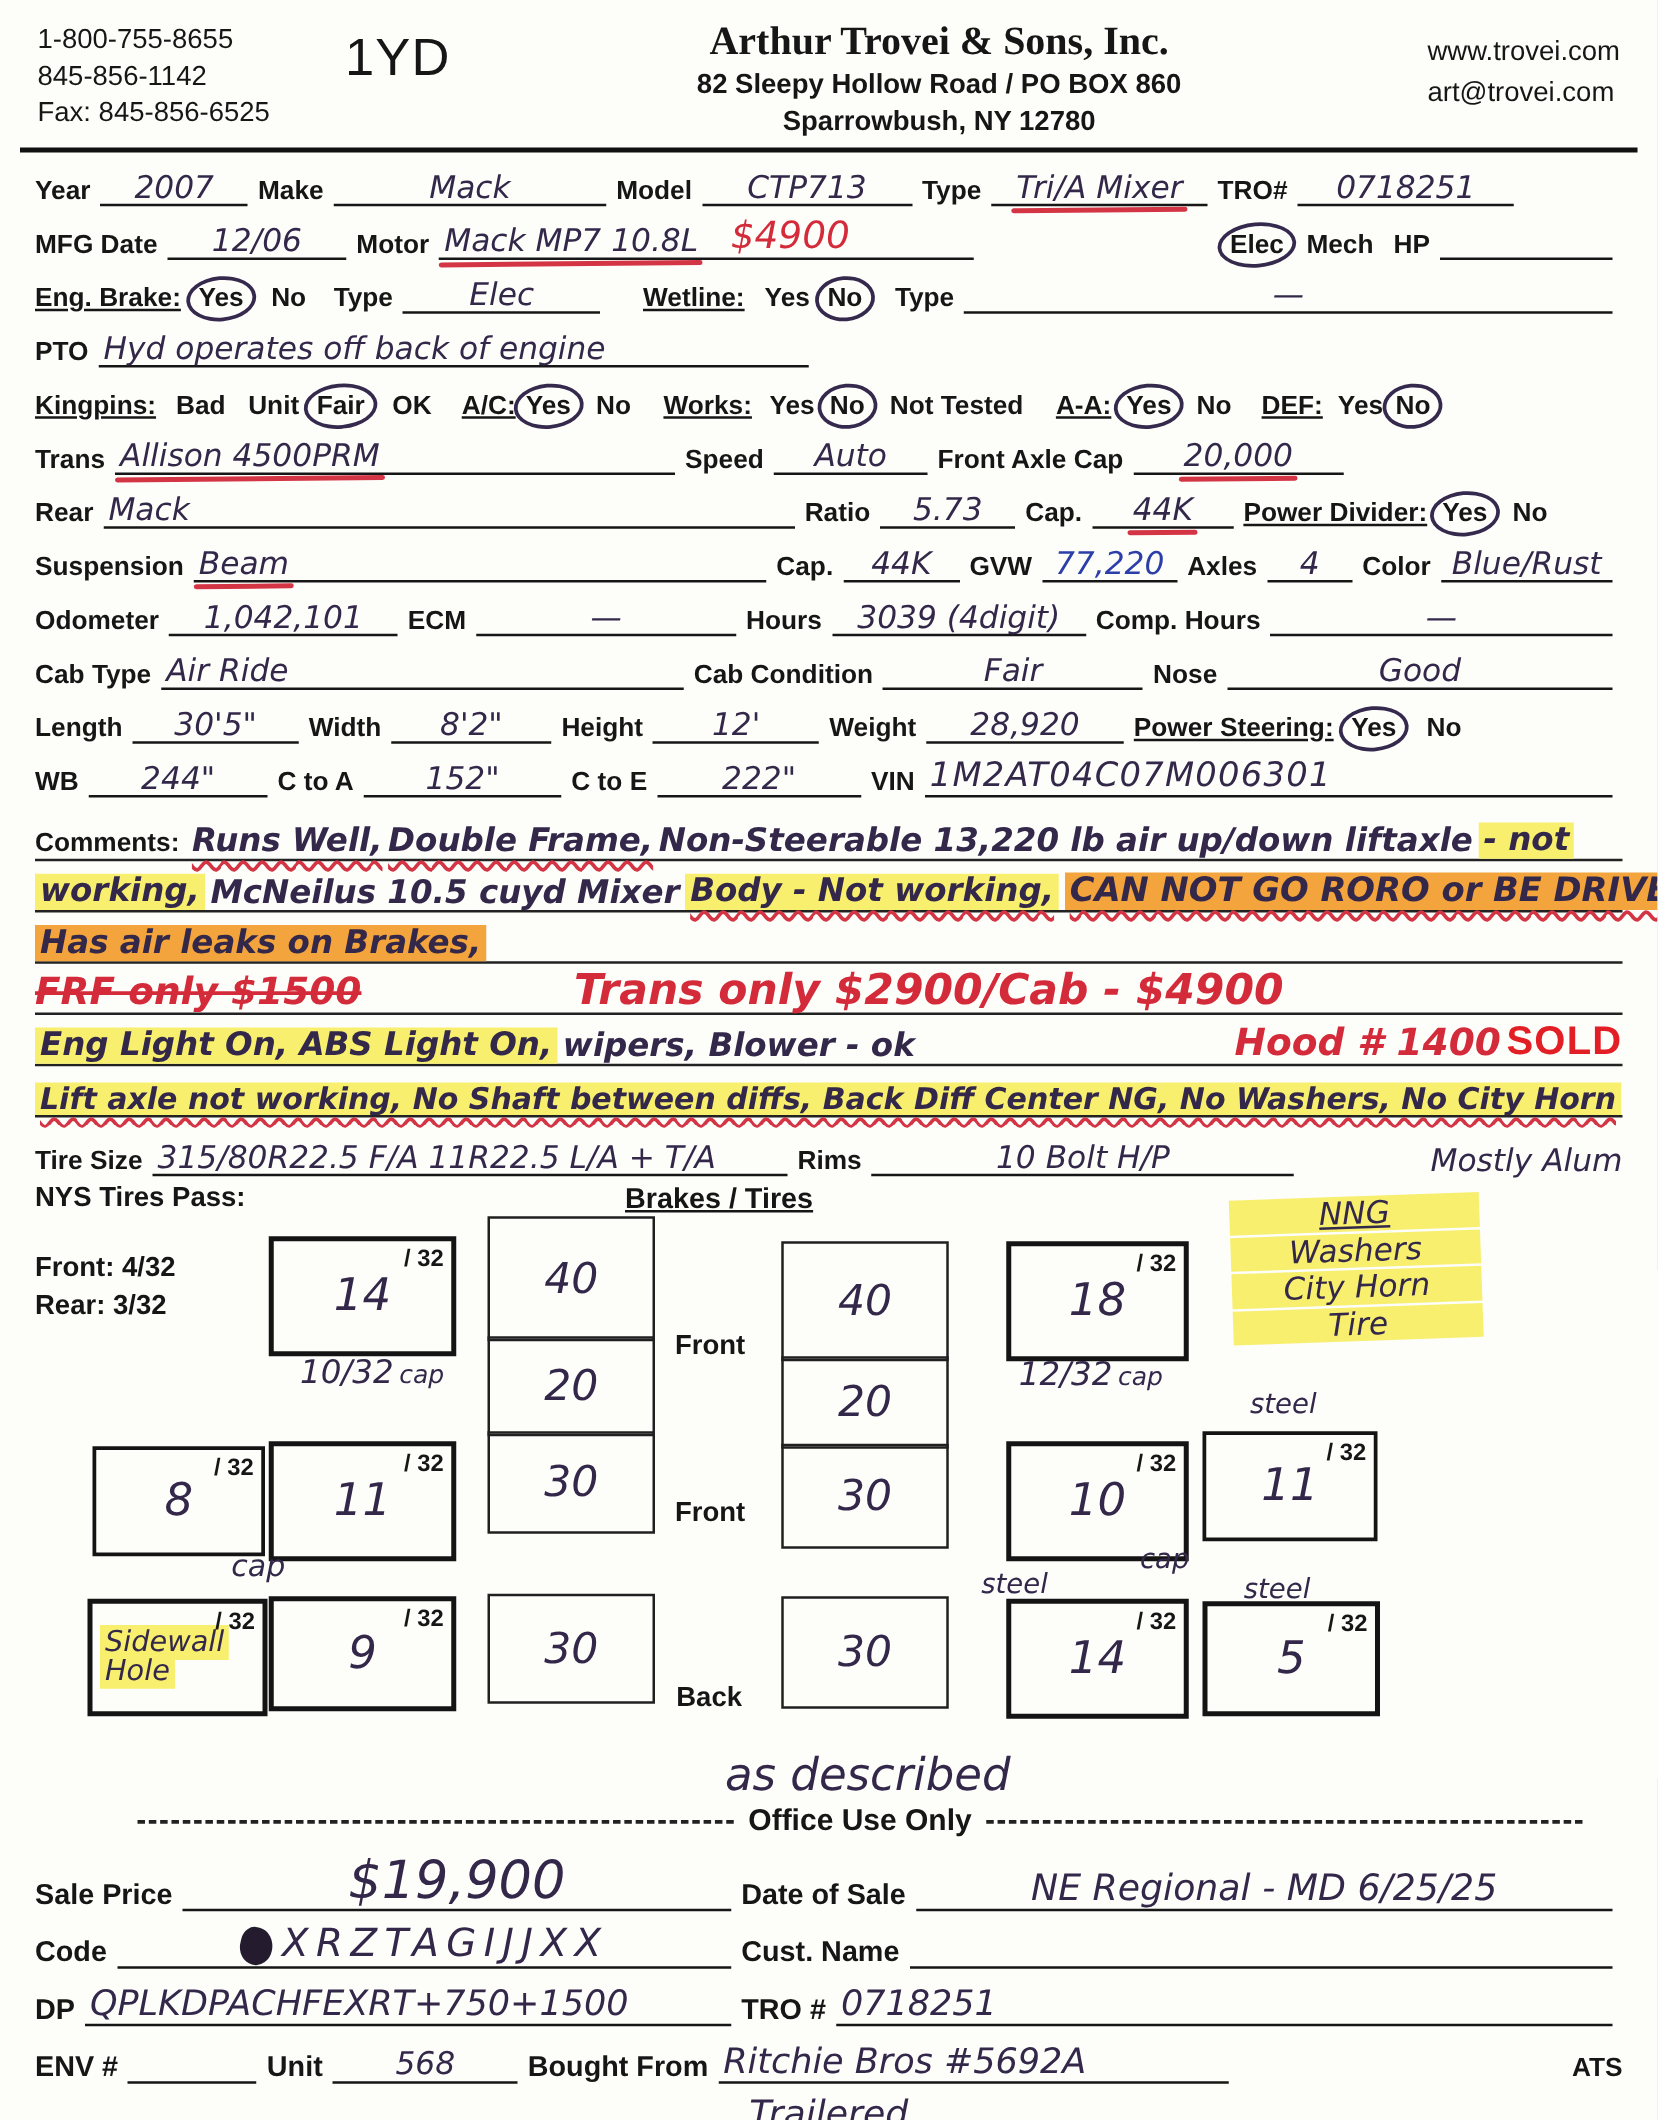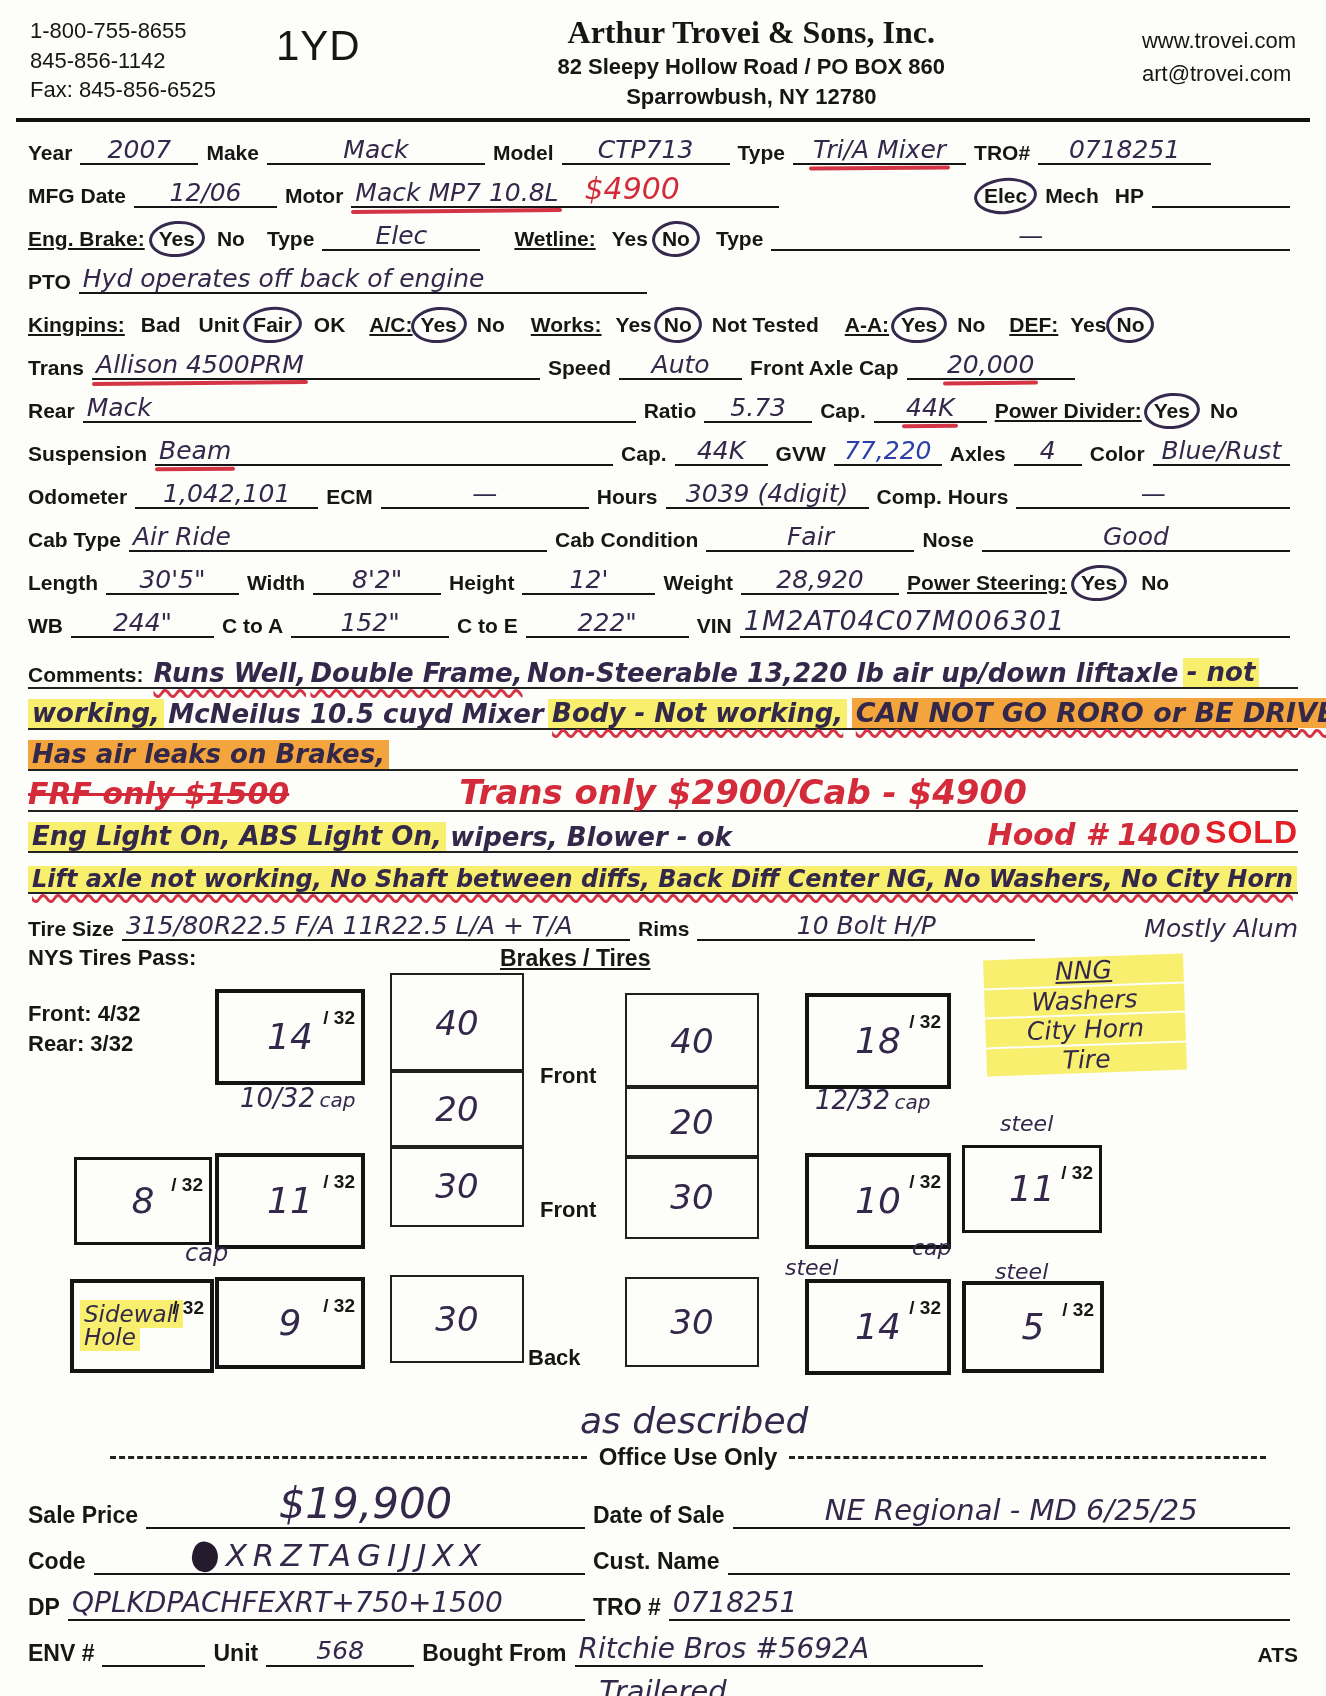--- a/index.html
+++ b/index.html
@@ -42,21 +42,21 @@
       margin:0 28px;height:39px;}
   .cline .hw{font-size:26px;font-weight:bold;}
   .sold{color:#e31f26;font-weight:700;font-style:normal;
       font-family:"Liberation Sans",sans-serif;font-size:32px;letter-spacing:1px;}
   
   .grid{position:relative;height:462px;margin-top:4px;}
   .gridlbl{position:absolute;font-weight:600;font-size:22px;}
   .gridlbl.u{text-decoration:underline;}
   .tbox{position:absolute;border:4px solid #141414;display:flex;align-items:center;justify-content:center;}
   .tbox.thin{border-width:3px;}
-  .unit{position:absolute;top:14px;right:6px;font-size:19px;font-weight:600;color:#161616;font-style:normal;}
+  .unit{position:absolute;top:4px;right:6px;font-size:19px;font-weight:600;color:#161616;font-style:normal;}
   .tval{font-size:36px;}
   .bbox{position:absolute;border:2.5px solid #202020;display:flex;align-items:center;justify-content:center;}
   .bval{font-size:34px;}
   .ann{position:absolute;}
   .note{position:absolute;transform:rotate(-2deg);}
   .note div{margin:2px 0;text-align:center;}
   
   .divider{position:relative;display:flex;align-items:center;margin:30px 60px 0 110px;height:40px;}
   .dash{flex:1;border-top:3px dashed #222;}
   .div-lbl{font-weight:700;font-size:24px;margin:0 12px;white-space:nowrap;}
@@ -395,21 +395,21 @@
       </div>
     <div class="bbox" style="left:390px;top:200px;width:130px;height:78px">
         <span class="hw bval">30</span>
       </div>
     <div class="bbox" style="left:390px;top:330px;width:130px;height:84px">
         <span class="hw bval">30</span>
       </div>
 
     <span class="gridlbl" style="left:540px;top:118px">Front</span>
     <span class="gridlbl" style="left:540px;top:252px">Front</span>
-    <span class="gridlbl" style="left:528px;top:400px">Back</span>
+    <span class="gridlbl" style="left:541px;top:400px">Back</span>
 
     <div class="bbox" style="left:625px;top:48px;width:130px;height:92px">
         <span class="hw bval">40</span>
       </div>
     <div class="bbox" style="left:625px;top:140px;width:130px;height:70px">
         <span class="hw bval">20</span>
       </div>
     <div class="bbox" style="left:625px;top:210px;width:130px;height:80px">
         <span class="hw bval">30</span>
       </div>

